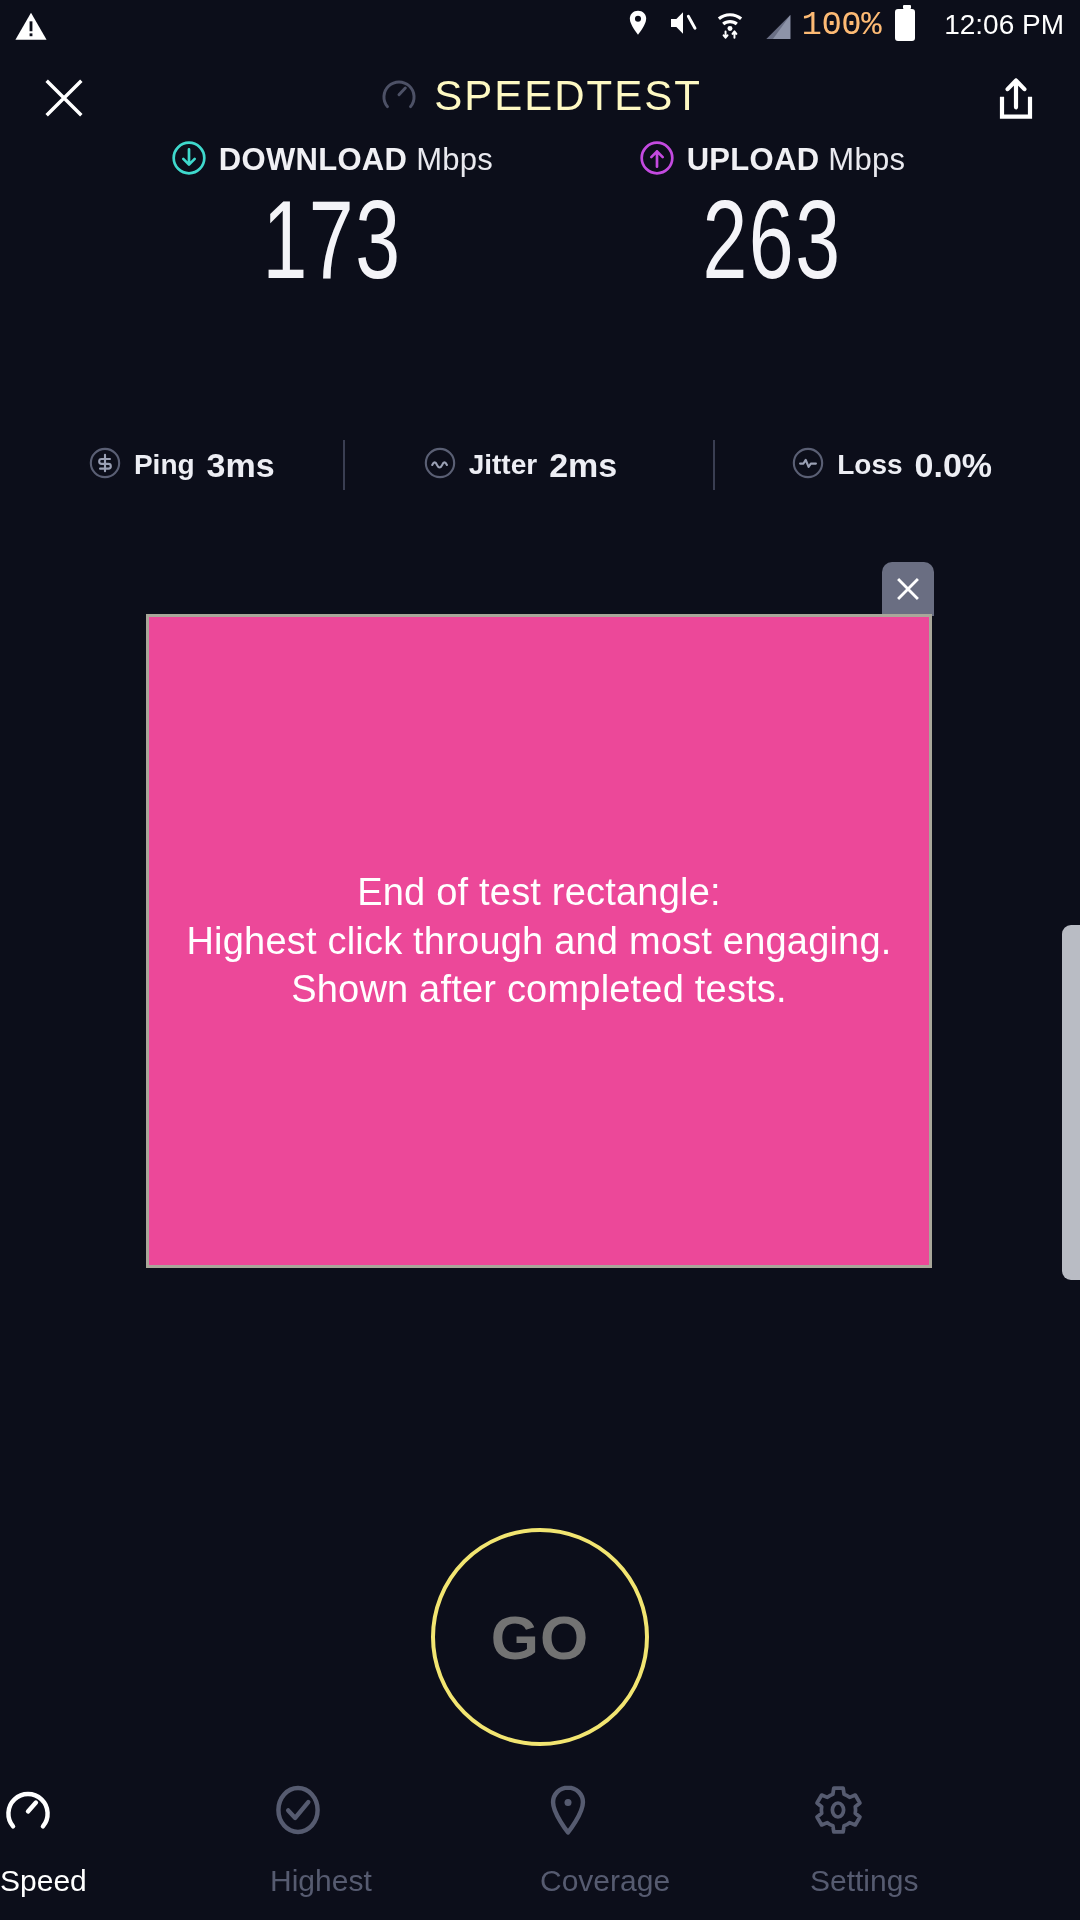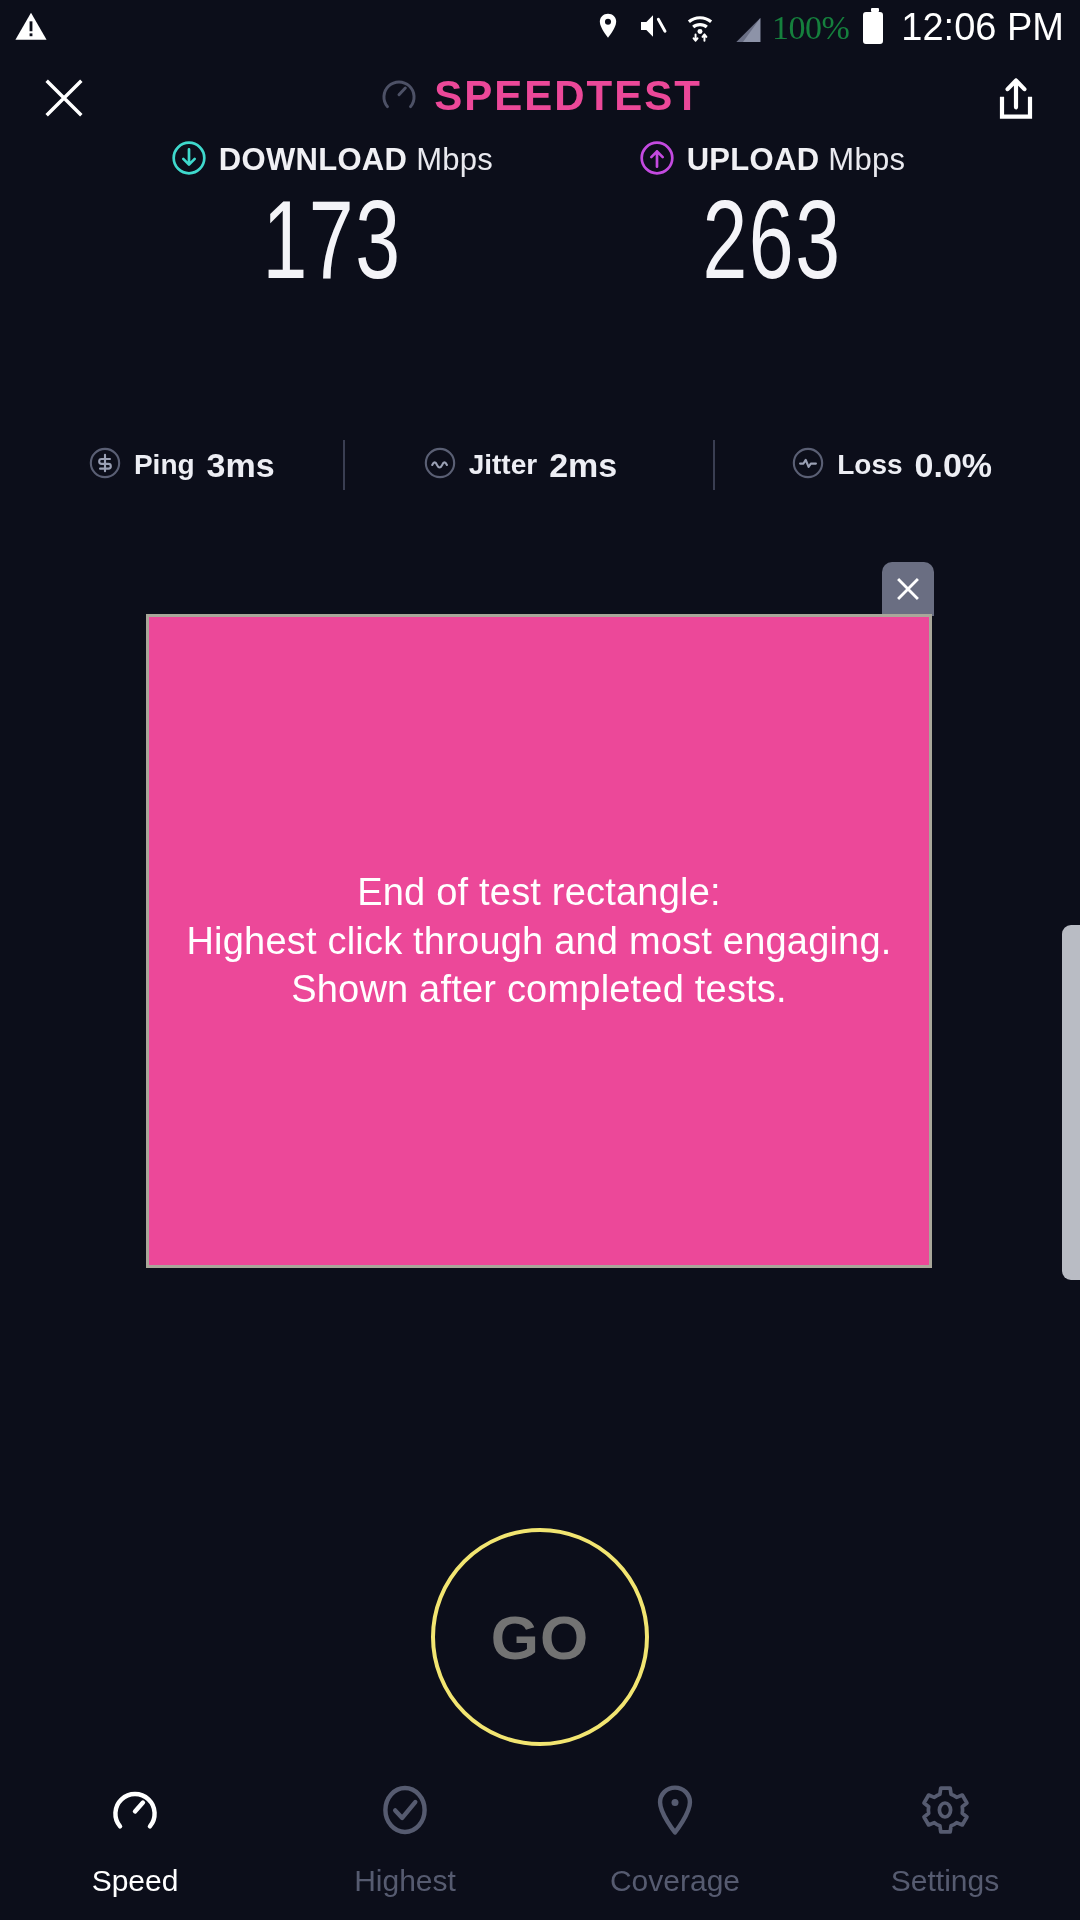--- a/index.html
+++ b/index.html
@@ -20,26 +20,26 @@
   .statusbar {
     position:absolute; top:0; left:0; width:1080px; height:58px;
     display:flex; align-items:center;
   }
   .sb-left { position:absolute; left:14px; top:10px; }
   .sb-right {
     position:absolute; right:16px; top:6px;
     display:flex; align-items:center; gap:14px;
   }
   .sb-batt-text {
-    font-size:34px; font-weight:400; color:#15803d;
-    letter-spacing:-0.5px; font-family:Liberation Serif, serif;
+    font-size:34px; font-weight:400; color:#fdba74;
+    letter-spacing:-0.5px; font-family:Liberation Mono, monospace;
   }
   .sb-time {
-    font-size:38px; font-weight:400; color:#fff;
-    letter-spacing:0px; margin-left:4px;
+    font-size:28px; font-weight:400; color:#fff;
+    letter-spacing:0px; margin-left:15px;
   }
   .battery-ico {
     width:20px; height:32px; border:3px solid #fff; border-radius:3px;
     background:#fff; position:relative;
   }
   .battery-ico:before {
     content:""; position:absolute; top:-7px; left:5px;
     width:8px; height:4px; background:#fff; border-radius:1px;
   }
   .sig-tri-wrap { position:relative; width:28px; height:28px; }
@@ -50,21 +50,21 @@
   }
   .close-x {
     position:absolute; left:38px; top:14px;
     width:52px; height:52px; cursor:pointer;
   }
   .brand {
     position:absolute; left:0; right:0; top:14px;
     display:flex; align-items:center; justify-content:center; gap:14px;
   }
   .brand-text {
-    font-size:42px; letter-spacing:2px; color:#ec4899; font-weight:700;
+    font-size:42px; letter-spacing:2px; color:#fef9c3; font-weight:400;
   }
   .share-btn {
     position:absolute; right:36px; top:12px;
     width:56px; height:56px; cursor:pointer;
   }
 
   
   .results { position:absolute; top:140px; left:0; width:1080px; }
   .dl-ul-row {
     display:flex; justify-content:center; align-items:flex-start;
@@ -142,21 +142,21 @@
     font-size:62px; font-weight:700; color:#737373; letter-spacing:1px;
   }
 
   
   .bottomnav {
     position:absolute; left:0; bottom:0; width:1080px; height:160px;
     display:flex; align-items:center;
   }
   .nav-item {
     flex:1; display:flex; flex-direction:column;
-    align-items:center; justify-content:center; gap:22px;
+    justify-content:center; gap:22px;
     cursor:pointer;
   }
   .nav-label { font-size:30px; font-weight:400; }
   .nav-item.active .nav-label { color:#ffffff; }
   .nav-item .nav-label { color:#565b70; }
 </style>
 </head>
 <body>
 
 <div id="app">

